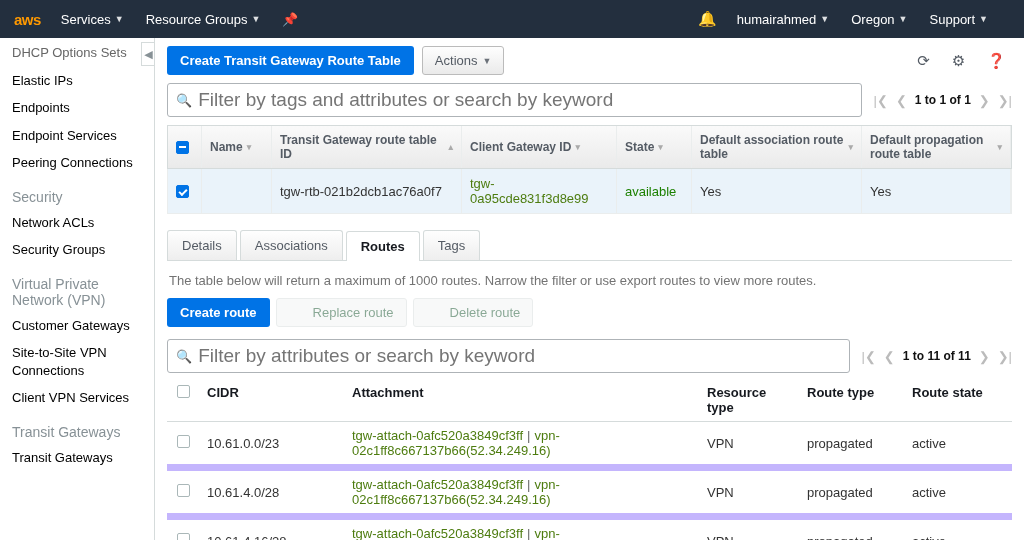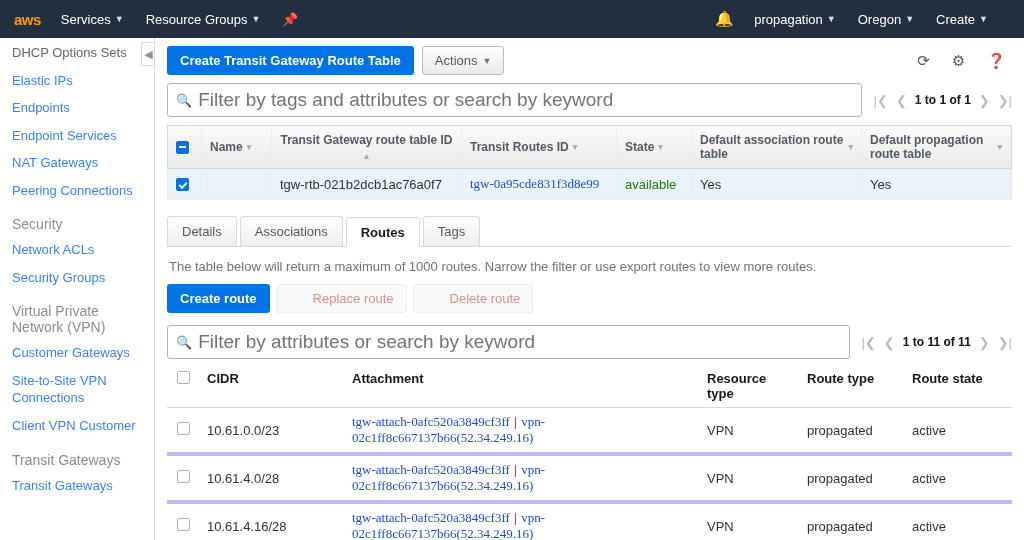--- a/index.html
+++ b/index.html
@@ -1,40 +1,40 @@
 <!DOCTYPE html>
 <html><head>
 <meta charset="utf-8">
 <style>
 * { margin:0; padding:0; box-sizing:border-box; font-family:"Amazon Ember","Helvetica Neue",Arial,sans-serif; }
 body { background:#fff; font-size:13px; color:#333; width:1024px; height:540px; overflow:hidden; }
-a { color:#1d4ed8; text-decoration:none; cursor:pointer;font-family:Liberation Serif, serif; }
+a { color:#4d7c0f; text-decoration:none; cursor:pointer; }
 
 .topnav { background:#232f3e; height:38px; display:flex; align-items:center; padding:0 14px; color:#fff; }
 .topnav .logo { font-weight:bold; font-size:15px; margin-right:20px; letter-spacing:-0.5px; }
 .topnav .logo span { color:#ff9900; }
 .topnav .item { margin-right:22px; cursor:pointer; display:flex; align-items:center; gap:4px; font-size:13px; }
 .topnav .spacer { flex:1; }
 .topnav .bell { margin-right:20px; font-size:15px; }
 .caret { font-size:9px; opacity:.85; }
 .pin { font-size:14px; color:#fff; }
 
 .wrap { display:flex; height:502px; }
 .sidebar { width:155px; border-right:1px solid #d5dbdb; padding:6px 0 0 0; font-size:13px; overflow:hidden; position:relative; }
 .sidebar .toggle { position:absolute; right:-1px; top:4px; width:14px; height:24px; background:#fff; border:1px solid #d5dbdb; border-right:none; color:#879196; font-size:11px; display:flex; align-items:center; justify-content:center; cursor:pointer; }
-.sidebar .row { padding:5px 12px 5px 12px; cursor:pointer; color:#3b82f6; line-height:1.35; }
+.sidebar .row { padding:5px 12px 5px 12px; cursor:pointer; color:#000000; line-height:1.35; }
 .sidebar .row.cut { color:#666; padding-top:0; }
 .sidebar .group { padding:12px 12px 4px; color:#879196; font-size:14px; cursor:default; }
 
 .main { flex:1; padding:8px 12px 0 12px; overflow:auto; position:relative; }
 .toolbar { display:flex; align-items:center; gap:8px; margin-bottom:8px; }
 .btn { border-radius:3px; padding:6px 12px; font-size:13px; cursor:pointer; border:1px solid transparent; display:inline-flex; align-items:center; gap:5px; }
 .btn.blue { background:#0073e6; color:#fff; font-weight:bold;text-align:right; }
 .btn.grey { background:linear-gradient(#fefefe,#eaeaea); border:1px solid #bbb; color:#545b64; }
-.btn.disabled { opacity:.5; cursor:default; color:#b91c1c; background:#f2f3f3; border:1px solid #d5dbdb;padding-left:36px; }
+.btn.disabled { opacity:.5; cursor:default; color:#14532d; background:#f2f3f3; border:1px solid #d5dbdb;padding-left:36px; }
 .iconbtn { color:#545b64; font-size:15px; cursor:pointer; padding:4px; }
 
 .searchbar { border:1px solid #aeb3b7; border-radius:3px; padding:5px 8px; display:flex; align-items:center; gap:6px; flex:1; color:#879196; background:#fff; }
 .searchbar input { border:none; outline:none; flex:1; font-size:19px; }
 .pager { display:flex; align-items:center; gap:8px; color:#545b64; font-size:12px; }
 .pager .nav { color:#bbb; cursor:pointer; font-size:13px; }
 .pager .curr { font-weight:bold; color:#111; }
 
 .thead { display:flex; background:linear-gradient(#fafafa,#eaeaea); border:1px solid #d5dbdb; font-size:12px; color:#545b64; font-weight:bold; }
 .thead .cell, .trow .cell { padding:7px 8px; border-right:1px solid #eaeded; display:flex; align-items:center; gap:4px; }
@@ -48,21 +48,21 @@
 .cb.mixed { background:#0073e6; border-color:#0073e6; position:relative; }
 .cb.mixed::after { content:""; position:absolute; left:2px; top:4px; width:7px; height:2px; background:#fff; }
 
 .tabs { display:flex; border-bottom:1px solid #d5dbdb; margin-top:16px; }
 .tab { padding:7px 14px; background:linear-gradient(#fefefe,#eee); border:1px solid #d5dbdb; border-bottom:none; margin-right:3px; border-radius:3px 3px 0 0; color:#545b64; cursor:pointer; font-size:13px; }
 .tab.active { background:#fff; color:#16191f; font-weight:bold; position:relative; top:1px; }
 
 .note { padding:12px 2px 10px; color:#737373; }
 
 .rtable .th-row { display:flex; border-bottom:1px solid #d5dbdb; font-weight:bold; color:#16191f; padding:6px 0; }
-.rtable .r-row { display:flex; border-bottom:4px solid #c4b5fd; padding:6px 0; align-items:center; }
+.rtable .r-row { display:flex; border-bottom:7px solid #c4b5fd; padding:6px 0; align-items:center; }
 .rtable .c { padding:0 10px; }
 .c-cb { width:30px; } .c-cidr { width:145px; } .c-att { width:355px; } .c-rt { width:100px; } .c-rty { width:105px; } .c-rs { width:100px; }
 .pipe { color:#666; padding:0 4px; }
 .green { color:#1d8102; }
 
 .topicons { position:absolute; right:14px; top:10px; display:flex; gap:14px; }
 </style>
 </head>
 <body>
 
@@ -73,54 +73,53 @@
       <span class="caret">▼</span>
     </div>
   <div class="item">
       <span>Resource Groups</span>
       <span class="caret">▼</span>
     </div>
   <div class="item pin">📌</div>
   <div class="spacer"></div>
   <div class="bell">🔔</div>
   <div class="item">
-      <span>propagation</span>
+      <span>humairahmed</span>
       <span class="caret">▼</span>
     </div>
   <div class="item">
       <span>Oregon</span>
       <span class="caret">▼</span>
     </div>
   <div class="item">
-      <span>Create</span>
+      <span>Support</span>
       <span class="caret">▼</span>
     </div>
 </div>
 
 <div class="wrap">
   <div class="sidebar">
     <div class="toggle">◀</div>
     <div class="row cut">DHCP Options Sets</div>
     <div id="sb1">
         <div class="row">Elastic IPs</div>
         <div class="row">Endpoints</div>
         <div class="row">Endpoint Services</div>
-        <div class="row">NAT Gateways</div>
         <div class="row">Peering Connections</div>
       </div>
     <div class="group">Security</div>
     <div id="sb2">
         <div class="row">Network ACLs</div>
         <div class="row">Security Groups</div>
       </div>
     <div class="group">Virtual Private Network (VPN)</div>
     <div id="sb3">
         <div class="row">Customer Gateways</div>
         <div class="row">Site-to-Site VPN Connections</div>
-        <div class="row">Client VPN Customer</div>
+        <div class="row">Client VPN Services</div>
       </div>
     <div class="group">Transit Gateways</div>
     <div id="sb4">
         <div class="row">Transit Gateways</div>
       </div>
   </div>
 
   <div class="main">
     <div class="topicons">
       <span class="iconbtn">⟳</span>
@@ -150,26 +149,26 @@
     </div>
 
     <div class="thead">
       <div class="cell" style="width:34px;">
           <span class="cb mixed"></span>
         </div>
       <div class="cell" style="width:70px;">
           <span>Name</span>
           <span class="sort">▾</span>
         </div>
-      <div class="cell" style="width:190px;flex-direction:column;">
+      <div class="cell" style="width:190px;">
           <span>Transit Gateway route table ID</span>
           <span class="sort">▴</span>
         </div>
       <div class="cell" style="width:155px;">
-          <span>Transit Routes ID</span>
+          <span>Client Gateway ID</span>
           <span class="sort">▾</span>
         </div>
       <div class="cell" style="width:75px;">
           <span>State</span>
           <span class="sort">▾</span>
         </div>
       <div class="cell" style="width:170px;">
           <span>Default association route table</span>
           <span class="sort">▾</span>
         </div>

